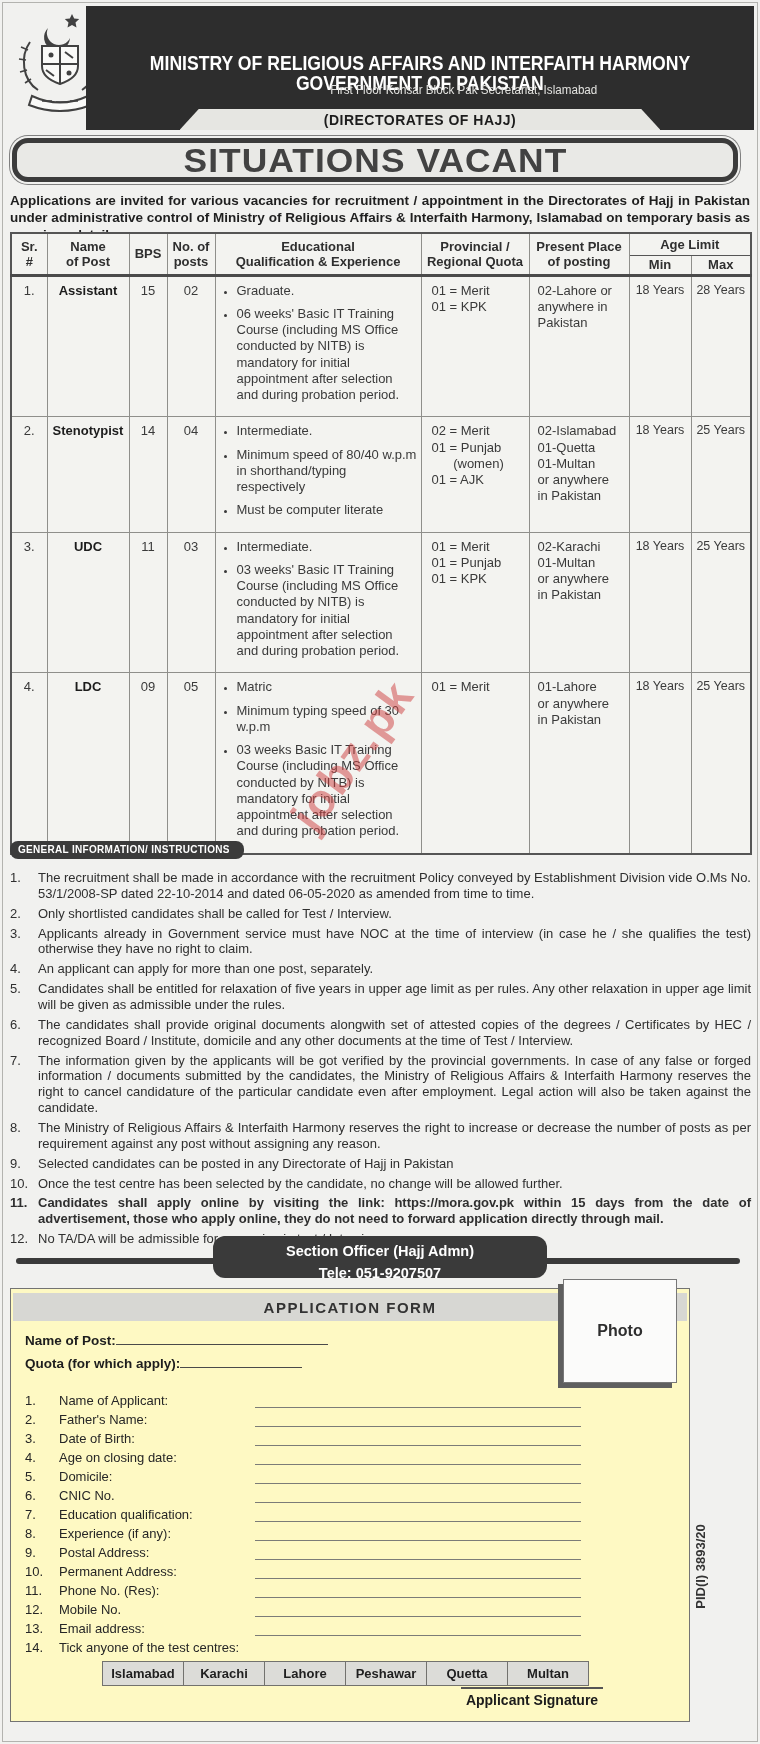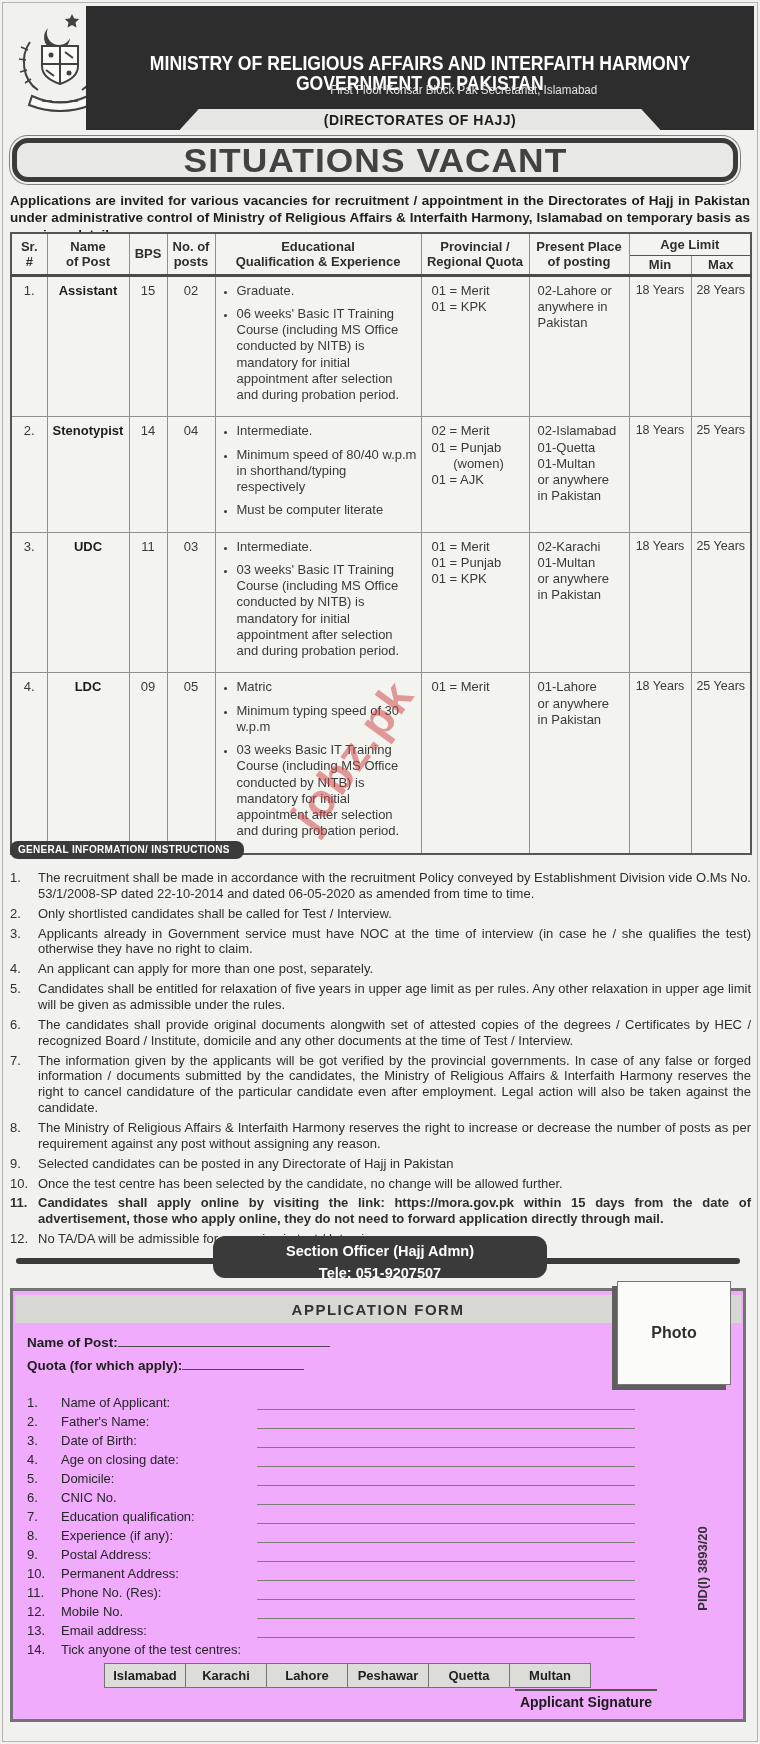--- a/index.html
+++ b/index.html
@@ -62,22 +62,22 @@
   .ins-item .no{width:28px;flex:none;}
   .ins-item .txt{flex:1;text-align:justify;}
   .ins-item.bold{font-weight:bold;}
 
   
   .so-line{position:absolute;left:16px;top:1258px;width:724px;height:6px;background:#3a3a3a;border-radius:3px;}
   .so-box{position:absolute;left:213px;top:1236px;width:334px;height:42px;background:#3a3a3a;border-radius:12px;
     color:#fff;text-align:center;font-weight:bold;font-size:14.5px;line-height:1.5;padding-top:5px;box-sizing:border-box;z-index:2;}
 
   
-  .form{position:absolute;left:10px;top:1288px;width:736px;height:434px;box-sizing:border-box;
-    border:3px solid #737373;background:#f0abfc;}
+  .form{position:absolute;left:10px;top:1288px;width:680px;height:434px;box-sizing:border-box;
+    border:1px solid #737373;background:#fef9c3;}
   .form-header{position:absolute;left:2px;right:2px;top:4px;height:28px;background:#d7d7d3;
     display:flex;align-items:center;justify-content:center;font-weight:bold;font-size:15px;letter-spacing:1.5px;color:#333;}
   .photo{position:absolute;right:12px;top:-10px;width:112px;height:102px;background:#fbfbfa;border:1px solid #777;
     box-shadow:-5px 5px 0 #5f5f5f;display:flex;align-items:center;justify-content:center;
     font-weight:bold;font-size:16px;color:#2e2e2e;z-index:3;}
   .top-field{position:absolute;left:14px;font-weight:bold;font-size:13.5px;color:#1d1d1d;white-space:nowrap;}
   .fill{display:inline-block;border-bottom:1.5px solid #4a4a4a;height:11px;vertical-align:baseline;}
   .fields{position:absolute;left:14px;top:100px;right:0;}
   .f-row{display:flex;align-items:flex-end;height:19px;font-size:13px;color:#262626;}
   .f-row .no{width:34px;flex:none;}

